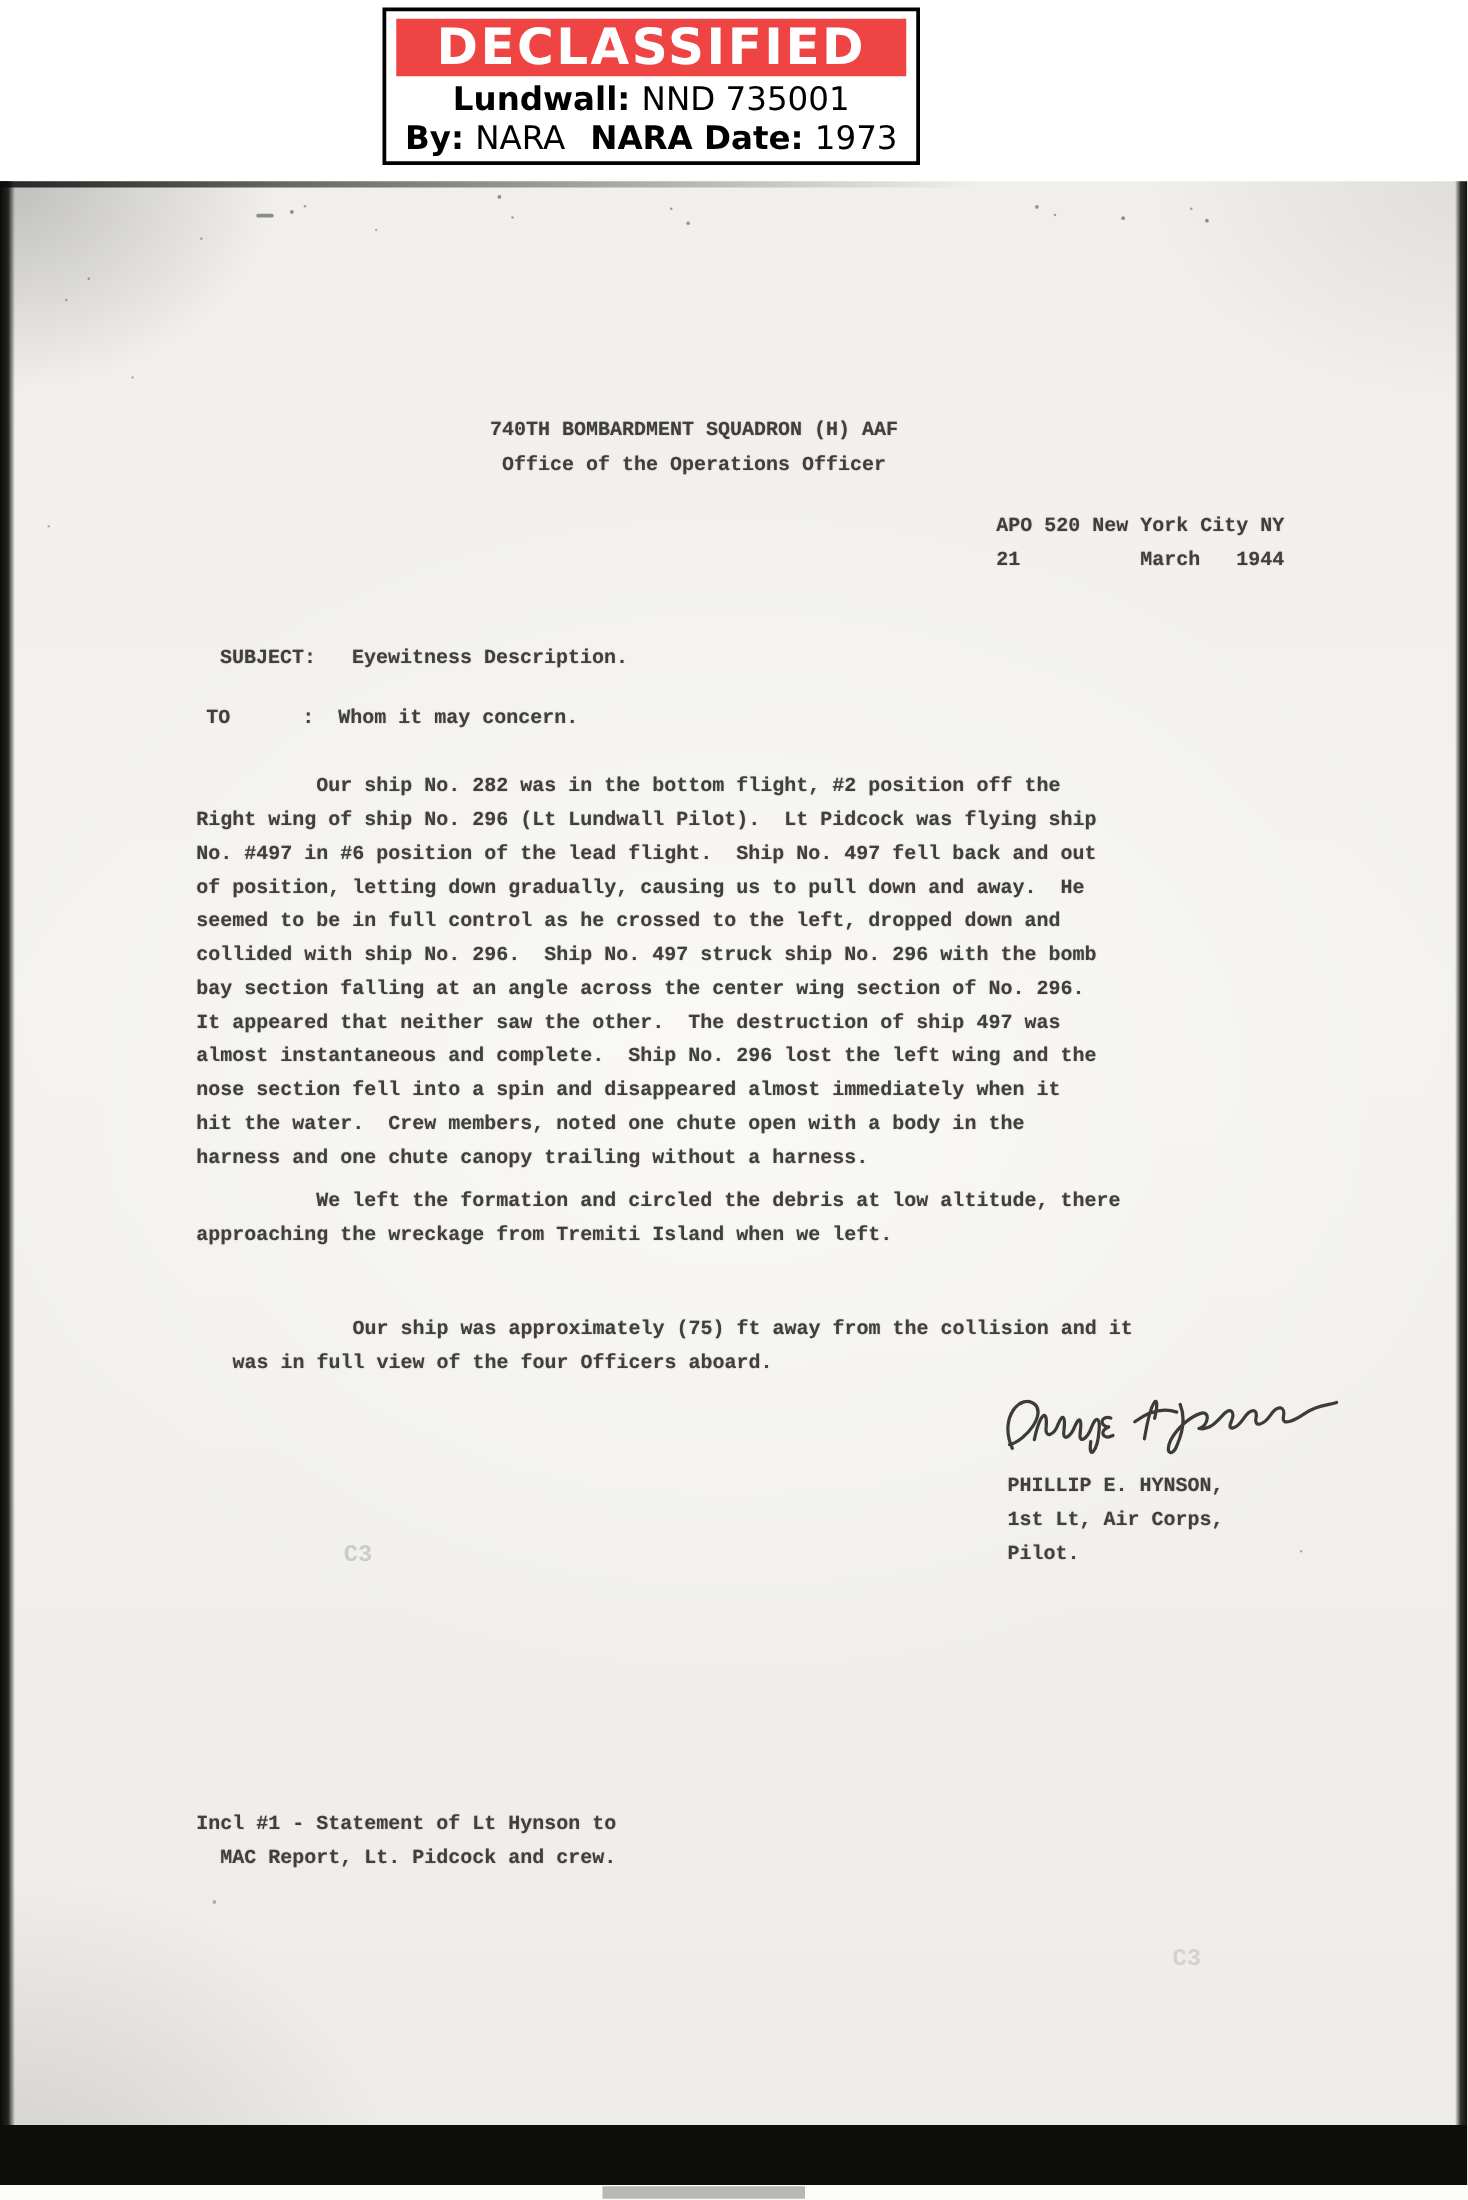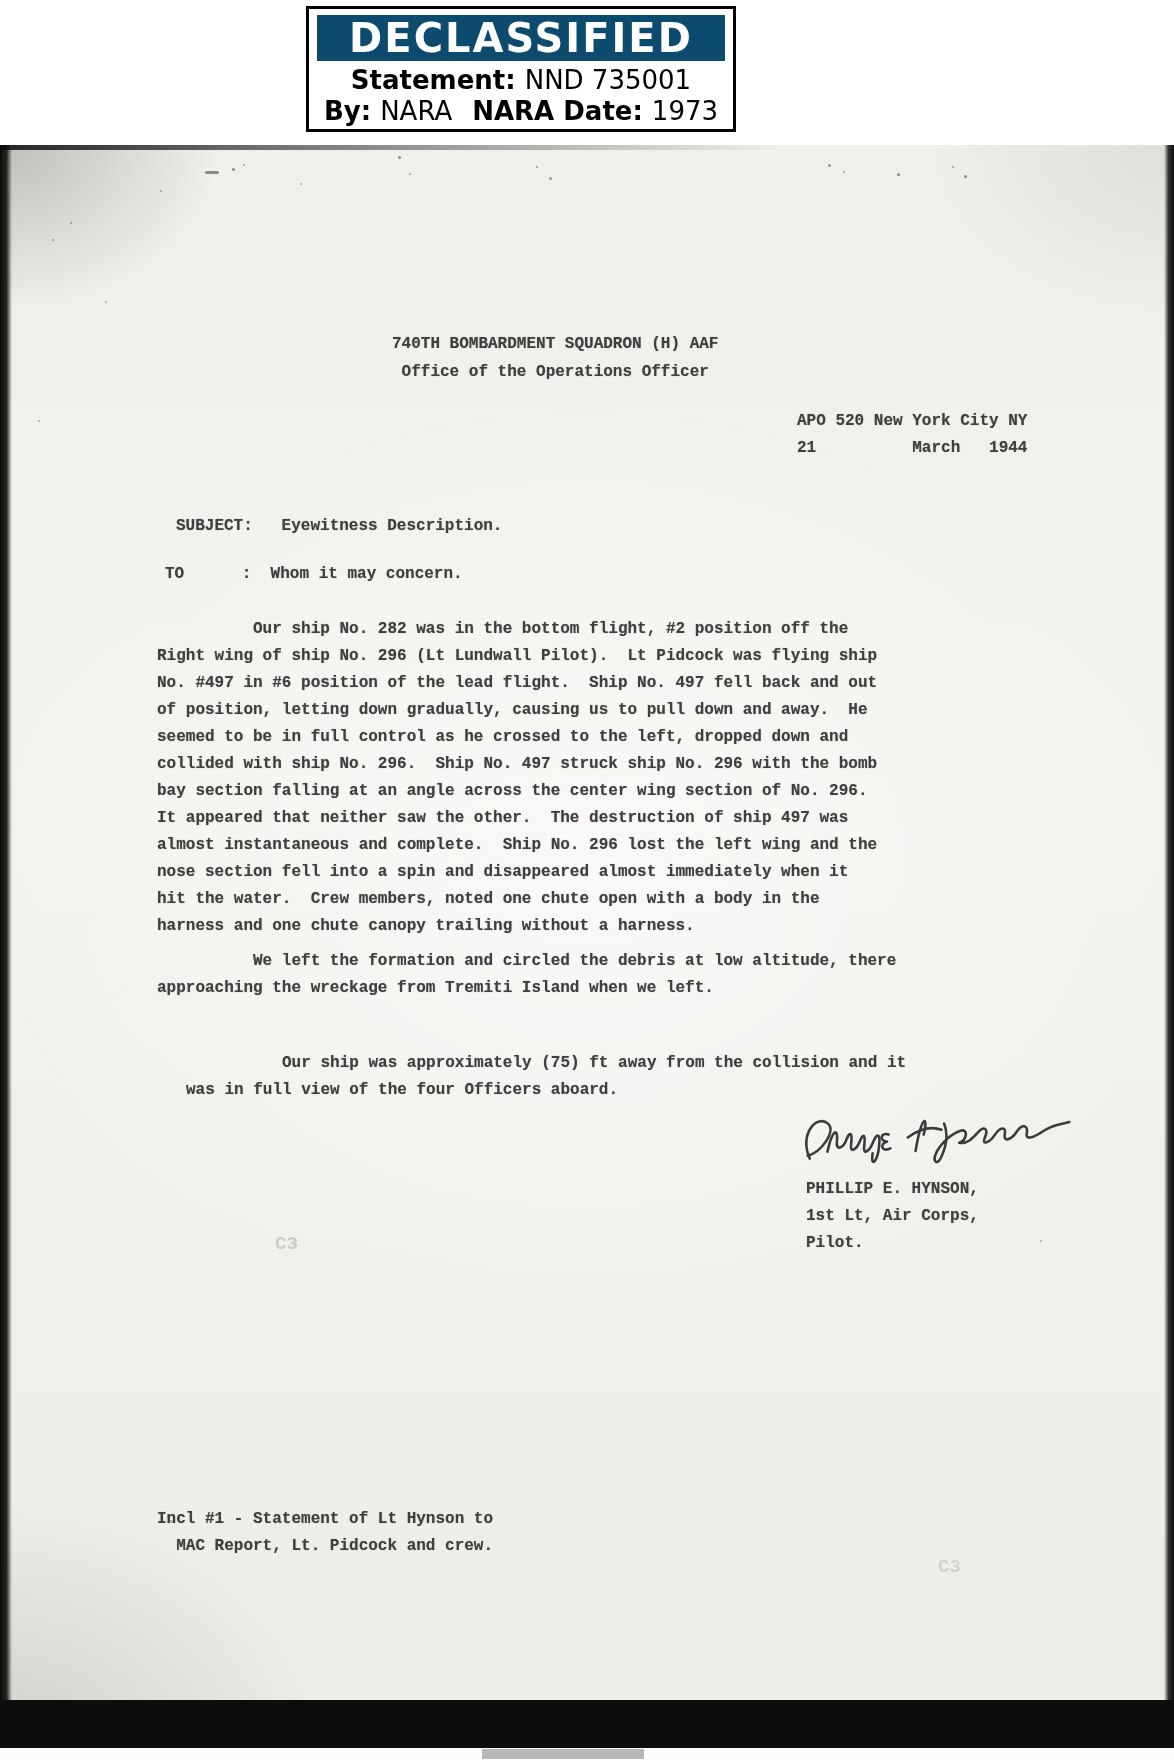--- a/index.html
+++ b/index.html
@@ -18,21 +18,21 @@
       linear-gradient(180deg,#f0efeb 0%,#f3f2ee 40%,#edecE8 100%);
   }
   .edge{position:absolute;}
   
   .stamp{
     position:absolute;left:306px;top:6px;width:430px;height:126px;
     background:#ffffff;border:3px solid #000;box-sizing:border-box;
     text-align:center;font-family:"DejaVu Sans",sans-serif;
   }
   .stamp-bar{
-    margin:6px 8px 4px 8px;background:#0c4a6e;color:#fff;height:46px;
+    margin:6px 8px 4px 8px;background:#ef4444;color:#fff;height:46px;
     display:flex;align-items:center;justify-content:center;
     font-size:40px;font-weight:bold;letter-spacing:2px;
   }
   .stamp-line{font-size:26px;color:#000;line-height:31px;white-space:pre;}
   .stamp-line .b{font-weight:bold;}
   .stamp-line span + span{margin-left:9px;}
   .stamp-line .gap{margin-left:20px;}
   
   .type{
     position:absolute;font-family:"Liberation Mono",monospace;
@@ -82,21 +82,21 @@
     <span class="speck" style="left:105px;top:301px;width:2px;height:2px;opacity:.4;"></span>
     <span class="speck" style="left:38px;top:420px;width:2px;height:2px;opacity:.4;"></span>
     <span class="speck" style="left:1040px;top:1240px;width:2px;height:2px;opacity:.4;"></span>
     <span class="speck" style="left:170px;top:1520px;width:3px;height:3px;opacity:.4;"></span>
   </div>
 
   <div class="stamp">
     <div class="stamp-bar">
       <span>DECLASSIFIED</span>
     </div>
-    <div class="stamp-line"><span class="b">Statement:</span><span>NND 735001</span></div>
+    <div class="stamp-line"><span class="b">Lundwall:</span><span>NND 735001</span></div>
     <div class="stamp-line"><span class="b">By:</span><span>NARA</span><span class="b gap">NARA Date:</span><span>1973</span></div>
   </div>
 
   <div class="type lh28" style="left:392px;top:330px;"><div>740TH BOMBARDMENT SQUADRON (H) AAF</div><div> Office of the Operations Officer</div></div>
 
   <div class="type" style="left:797px;top:408px;"><div>APO 520 New York City NY</div><div>21          March   1944</div></div>
 
   <div class="type" style="left:176px;top:513px;">SUBJECT:   Eyewitness Description.</div>
   <div class="type" style="left:165px;top:561px;">TO      :  Whom it may concern.</div>
 
@@ -109,18 +109,18 @@
       <path d="M16,52 C6,26 26,8 36,18 C44,26 28,46 14,49"></path>
       <path d="M34,46 C40,24 46,22 44,36 C42,46 50,44 54,34 C58,26 60,29 58,40 C56,49 63,46 67,37 C71,29 73,31 71,42 C69,52 76,48 80,39 C84,30 88,30 86,42 C84,58 76,66 79,50"></path>
       <path d="M96,32 C88,29 86,38 94,39 C86,41 88,50 97,46"></path>
       <path d="M122,50 C130,14 137,14 131,34 M115,36 C127,28 139,26 149,30"></path>
       <path d="M152,24 C156,36 152,48 148,56 C144,66 137,63 143,52 C149,42 160,34 168,32 C176,30 174,42 166,44 C174,46 180,40 186,34 C192,28 196,32 192,40 C188,48 196,46 202,38 C208,30 214,30 212,38 C210,46 218,44 224,36 C230,28 236,30 234,38 C232,46 242,42 252,36 C262,30 270,31 277,29"></path>
     </g>
   </svg>
 
   <div class="type" style="left:806px;top:1176px;"><div>PHILLIP E. HYNSON,</div><div>1st Lt, Air Corps,</div><div>Pilot.</div></div>
 
-  <div class="type" style="left:157px;top:1506px;font-family:Liberation Mono, monospace;"><div>Incl #1 - Statement of Lt Hynson to</div><div>  MAC Report, Lt. Pidcock and crew.</div></div>
+  <div class="type" style="left:157px;top:1446px;font-family:Liberation Mono, monospace;"><div>Incl #1 - Statement of Lt Hynson to</div><div>  MAC Report, Lt. Pidcock and crew.</div></div>
 
   <span class="artifact" style="left:275px;top:1233px;color:#ccccc7;">C3</span>
   <span class="artifact" style="left:938px;top:1556px;color:#d3d2cd;">C3</span>
 
 </div>
 
 </body></html>

